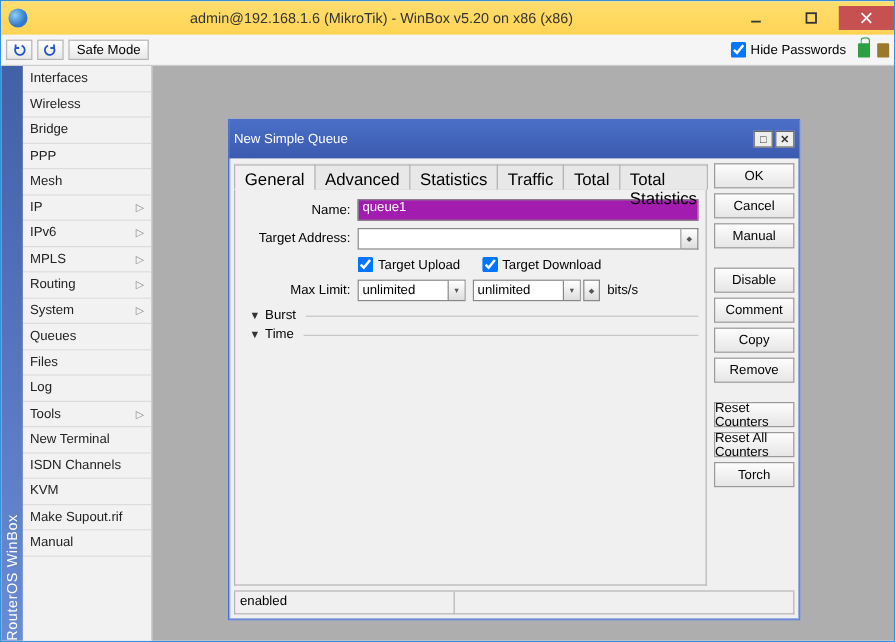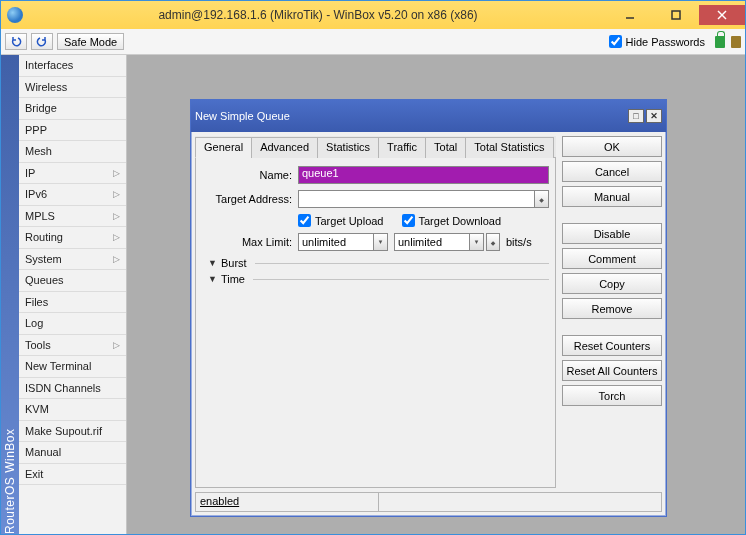--- a/index.html
+++ b/index.html
@@ -37,41 +37,41 @@
 .dlg-title .t { flex: 1; }
 .dlg-tbtn { width: 16px; height: 14px; background: #eee; border: 1px solid #666; display: flex; align-items: center; justify-content: center; margin-left: 2px; font-size: 9px; font-weight: bold; color:#333;}
 .dlg-body { display: flex; padding: 4px; gap: 6px; }
 .dlg-left { flex: 1; }
 .dlg-right { width: 100px; display: flex; flex-direction: column; gap: 4px; }
 .dbtn { border: 1px solid #9a9a9a; background: linear-gradient(#fdfdfd,#e6e6e6); height: 21px; font-size: 11px; display: flex; align-items: center; justify-content: center; }
 .gap { height: 8px; }
 
 
 .tabs { display: flex; border-bottom: 1px solid #b5b5b5; background:#e8e8e8; height:22px; }
-.tab { padding: 3px 8px; border: 1px solid #b5b5b5; border-bottom: none; margin-right: -1px; background: #e8e8e8; font-size: 11px; position:relative; top:1px;}
+.tab { padding: 3px 8px; border: 1px solid #b5b5b5; border-bottom: none; margin-right: -1px; background: #e8e8e8; font-size: 14px; position:relative; top:1px;}
 .tab.active { background: #f0f0f0; border-bottom: 1px solid #f0f0f0; }
 
 
 .form { padding: 8px 6px; border: 1px solid #b5b5b5; border-top: none; background: #f0f0f0; min-height: 330px; }
 .row { display: flex; align-items: center; margin-bottom: 6px; }
 .lbl { width: 90px; text-align: right; margin-right: 6px; font-size: 11px; }
 .txt { flex: 1; height: 18px; border: 1px solid #888; background: #fff; padding: 0 3px; font-size: 11px; }
 .txt.sel { background: #a21caf; color: #fff; }
 .spin { width: 14px; height: 18px; border: 1px solid #888; border-left: none; background: linear-gradient(#fff,#ddd); display: flex; flex-direction: column; font-size:6px; align-items:center; justify-content:center; color:#555;}
 .chkrow { display: flex; gap: 18px; padding-left: 96px; margin-bottom: 6px; align-items:center;}
 .chk { display: flex; align-items: center; gap: 4px; font-size: 11px; }
 .combo { border: 1px solid #888; background: #fff; height: 18px; width: 90px; display: flex; align-items: center; padding-left: 3px; font-size: 11px; position:relative;}
 .combo .cbtn { position:absolute; right:0; top:0; width:14px; height:100%; border-left:1px solid #888; background:linear-gradient(#fff,#ddd); display:flex; align-items:center; justify-content:center; font-size:7px; color:#555;}
 .collapse { display: flex; align-items: center; gap: 4px; margin: 4px 0 4px 6px; font-size: 11px; }
 .tri { font-size: 9px; color:#333; }
 .hr { flex:1; border-top:1px solid #c5c5c5; margin-left:4px; }
 
 .status { display:flex; border-top:1px solid #b5b5b5; height:20px; margin: 0 4px 4px 4px;}
 .status .cell { border:1px solid #b5b5b5; border-top:none; padding:2px 4px; font-size:11px; }
-.status .cell:first-child { width: 184px; text-decoration: underline; }
+.status .cell:first-child { width: 184px; }
 .status .cell:last-child { flex:1; border-left:none;}
 
 input[type=checkbox]{ width:13px; height:13px; }
 </style>
 </head>
 <body>
 
 <div class="titlebar">
   <div class="icon"></div>
   <div class="title">admin@192.168.1.6 (MikroTik) - WinBox v5.20 on x86 (x86)</div>
@@ -176,23 +176,20 @@
         <span>ISDN Channels</span>
       </div>
       <div class="sbitem">
         <span>KVM</span>
       </div>
       <div class="sbitem">
         <span>Make Supout.rif</span>
       </div>
       <div class="sbitem">
         <span>Manual</span>
-      </div>
-      <div class="sbitem">
-        <span>Exit</span>
       </div>
     </div>
   <div class="workspace">
 
     <div class="dialog">
       <div class="dlg-title">
         <span class="t">New Simple Queue</span>
         <div class="dlg-tbtn">□</div>
         <div class="dlg-tbtn">✕</div>
       </div>

